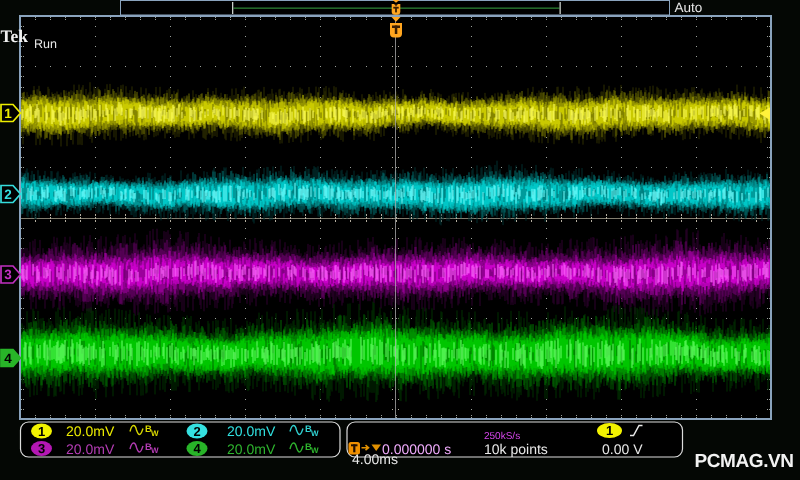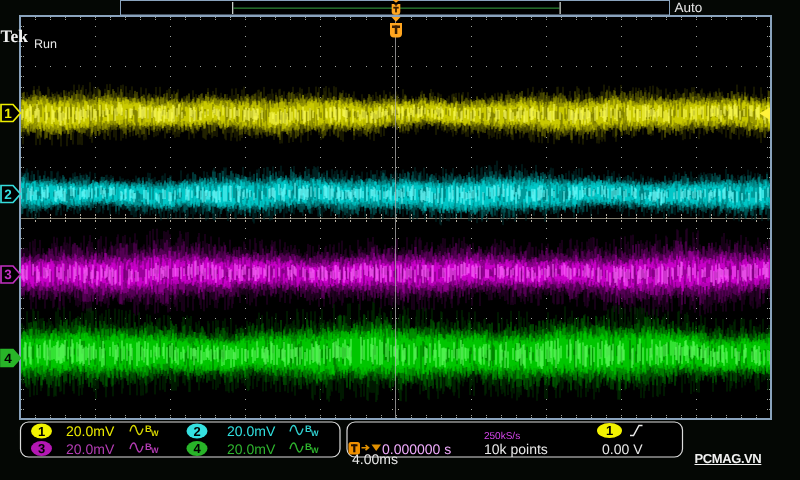--- a/index.html
+++ b/index.html
@@ -105,13 +105,13 @@
     <div style="position:absolute;left:674.5px;top:0.5px;color:#e8e8e8;font-size:13.5px;font-weight:normal;font-family:'Liberation Sans',sans-serif;">Auto</div>
     <div style="position:absolute;left:66px;top:424px;color:#ecec00;font-size:14px;font-weight:normal;font-family:'Liberation Sans',sans-serif;">20.0mV</div>
     <div style="position:absolute;left:227px;top:424px;color:#30e0e0;font-size:14px;font-weight:normal;font-family:'Liberation Sans',sans-serif;">20.0mV</div>
     <div style="position:absolute;left:66px;top:441.5px;color:#b43cb4;font-size:14px;font-weight:normal;font-family:'Liberation Sans',sans-serif;">20.0mV</div>
     <div style="position:absolute;left:227px;top:441.5px;color:#2eb42e;font-size:14px;font-weight:normal;font-family:'Liberation Sans',sans-serif;">20.0mV</div>
     <div style="position:absolute;left:352px;top:424px;color:#e8e8e8;font-size:14px;font-weight:normal;font-family:'Liberation Sans',sans-serif;margin-top:28px;">4.00ms</div>
     <div style="position:absolute;left:484px;top:432px;color:#d946ef;font-size:10px;font-weight:normal;font-family:'Liberation Sans',sans-serif;">250kS/s</div>
     <div style="position:absolute;left:484px;top:441.5px;color:#e8e8e8;font-size:14px;font-weight:normal;font-family:'Liberation Sans',sans-serif;">10k points</div>
     <div style="position:absolute;left:602px;top:441.5px;color:#e8e8e8;font-size:14px;font-weight:normal;font-family:'Liberation Sans',sans-serif;text-align:right;">0.00 V</div>
     <div style="position:absolute;left:382px;top:441.5px;color:#f0abfc;font-size:14px;font-weight:normal;font-family:'Liberation Sans',sans-serif;">0.000000 s</div>
-    <div style="position:absolute;left:694.5px;top:451.7px;color:#f2f2f2;font-size:13px;font-weight:bold;font-family:'Liberation Sans',sans-serif;letter-spacing:-0.4px;text-decoration:underline;">PCMAG.VN</div>
+    <div style="position:absolute;left:694.5px;top:451.7px;color:#f2f2f2;font-size:19px;font-weight:bold;font-family:'Liberation Sans',sans-serif;letter-spacing:-0.4px;">PCMAG.VN</div>
 </div>
 </body></html>

